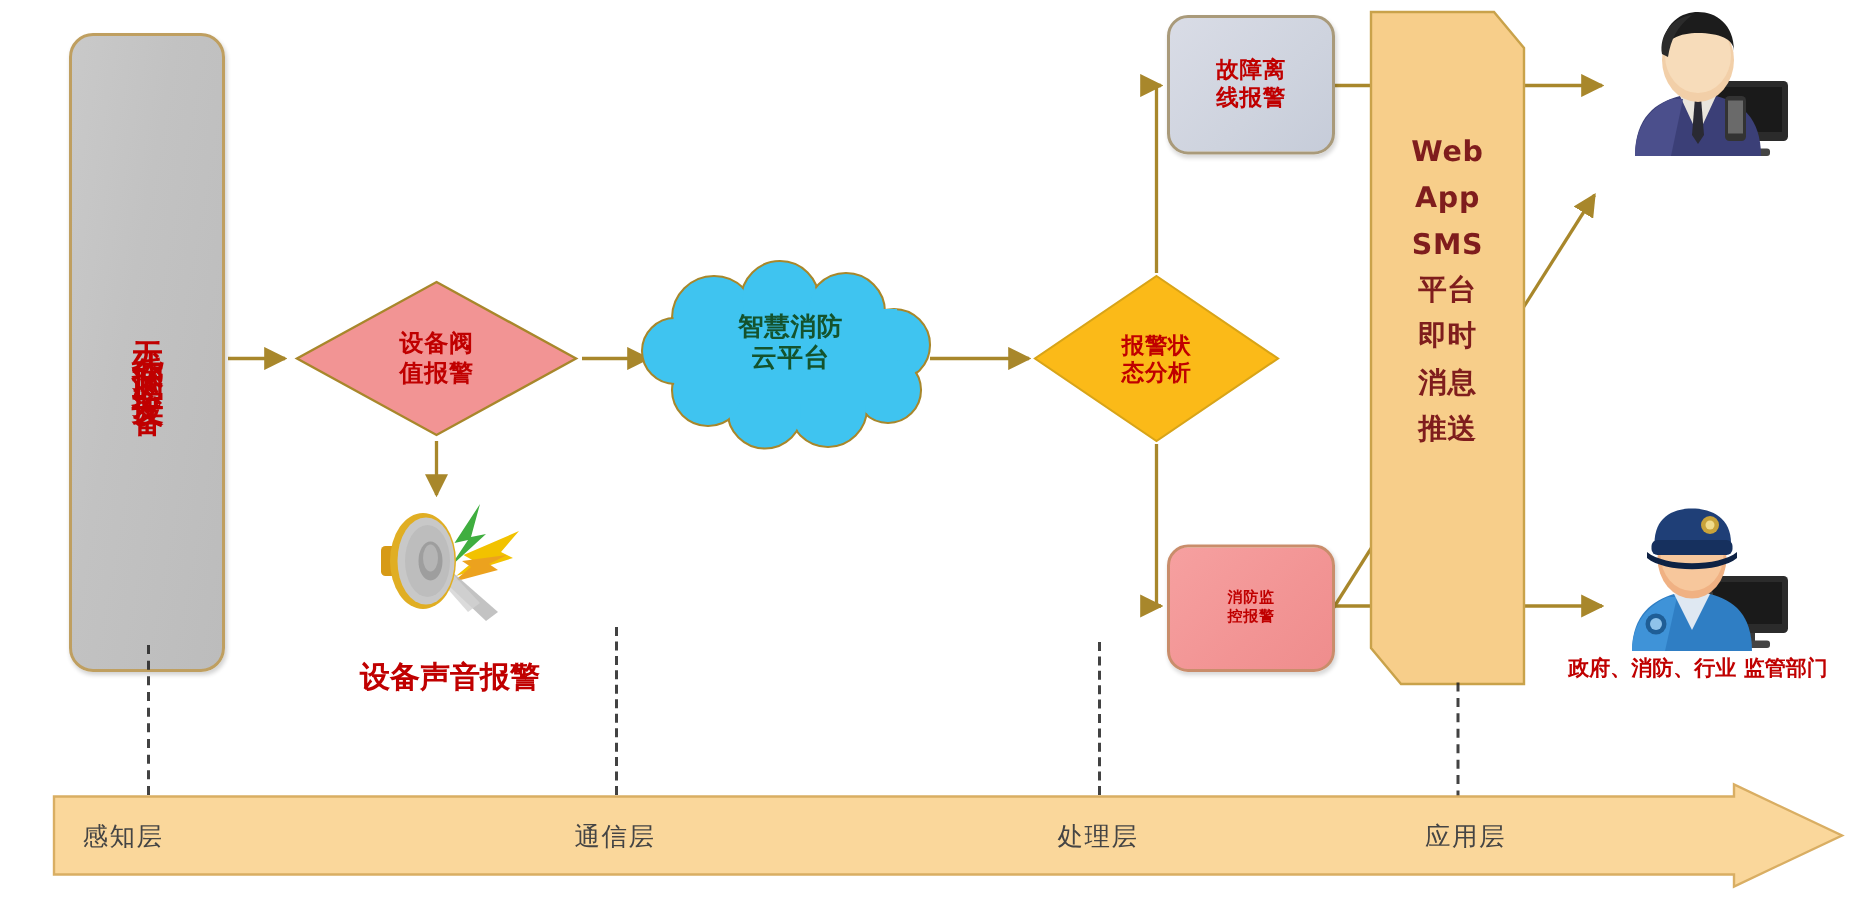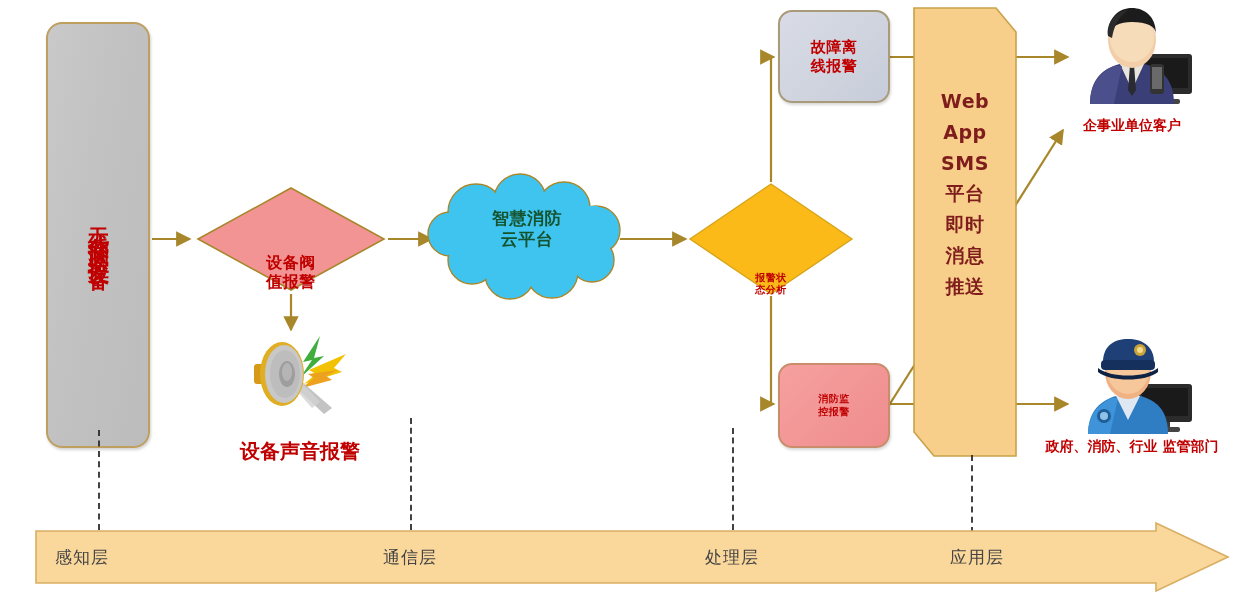--- a/index.html
+++ b/index.html
@@ -37,30 +37,30 @@
     writing-mode:vertical-rl;
     text-orientation:upright;
     font-size:21px;
     color:#C00000;font-weight:bold;
     letter-spacing:6px;
     line-height:1;
   }
 
   
   .diamond{
-    display:flex;align-items:flex-end;justify-content:center;
+    display:flex;align-items:center;justify-content:center;
   }
   .diamond svg{position:absolute;left:0;top:0;}
   .diamond .lbl{position:relative;z-index:2;}
 
   #threshold-alarm{left:196px;top:186px;width:190px;height:106px;}
   #threshold-alarm .lbl{font-size:16px;color:#C00000;}
 
   #alarm-state-analysis{left:688px;top:182px;width:166px;height:114px;}
-  #alarm-state-analysis .lbl{font-size:10px;color:#C00000;}
+  #alarm-state-analysis .lbl{font-size:15px;color:#C00000;}
 
   
   #cloud-platform{left:424px;top:172px;width:206px;height:128px;}
   #cloud-platform svg{position:absolute;left:0;top:0;}
   #cloud-platform .lbl{
     position:absolute;left:0;top:36px;width:100%;
     font-size:17px;color:#14532d;
   }
 
   
@@ -267,21 +267,20 @@
       <ellipse cx="62" cy="36" rx="24" ry="28" fill="#f2cfa8"></ellipse>
       <ellipse cx="62" cy="33" rx="22" ry="25" fill="#f7dcba"></ellipse>
 
       <path d="M38,32 C38,10 52,4 62,4 C74,4 86,12 86,30 C86,22 76,18 62,18 C50,18 40,22 38,32 z" fill="#1c1c1c"></path>
       <path d="M38,32 C36,20 44,8 58,6 C48,14 44,22 42,34 z" fill="#2b2b2b"></path>
 
       <rect x="80" y="60" width="14" height="30" rx="3" fill="#333"></rect>
       <rect x="82" y="63" width="10" height="22" fill="#6a6a6a"></rect>
     </svg>
   </div>
-  <div class="person-caption" style="left:1032px;top:117px;">企事业单位客户</div>
 
   <div class="person" style="left:1070px;top:336px;width:130px;height:110px;">
     <svg width="130" height="110" viewBox="0 0 130 110">
 
       <rect x="66" y="48" width="56" height="38" rx="3" fill="#2b2b2b"></rect>
       <rect x="70" y="52" width="48" height="28" fill="#1a1a1a"></rect>
       <rect x="88" y="86" width="12" height="6" fill="#3a3a3a"></rect>
       <rect x="78" y="91" width="32" height="5" rx="2" fill="#444"></rect>
 
       <rect x="54" y="58" width="18" height="38" rx="2" fill="#3a3a3a"></rect>

